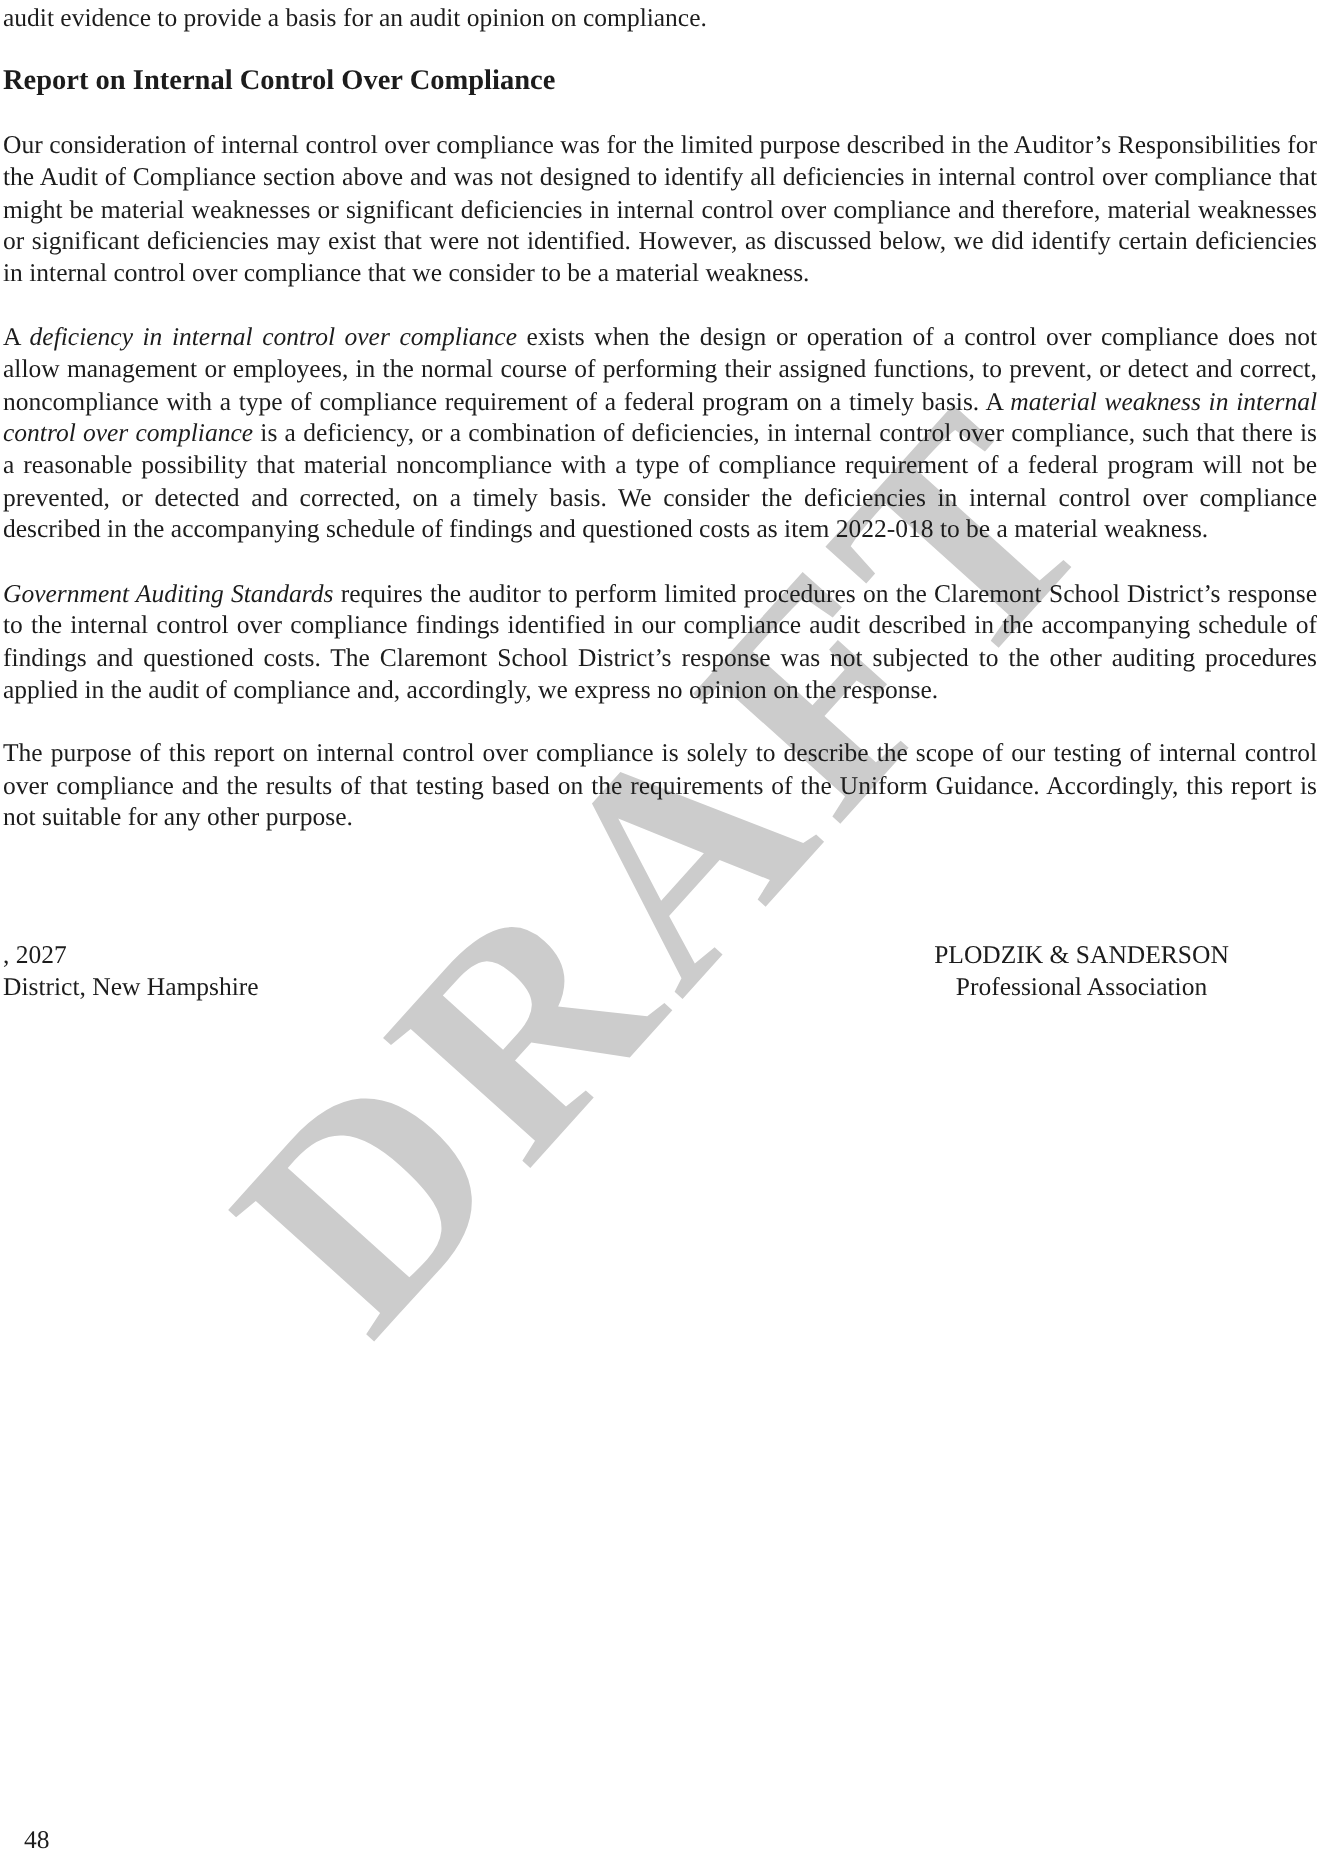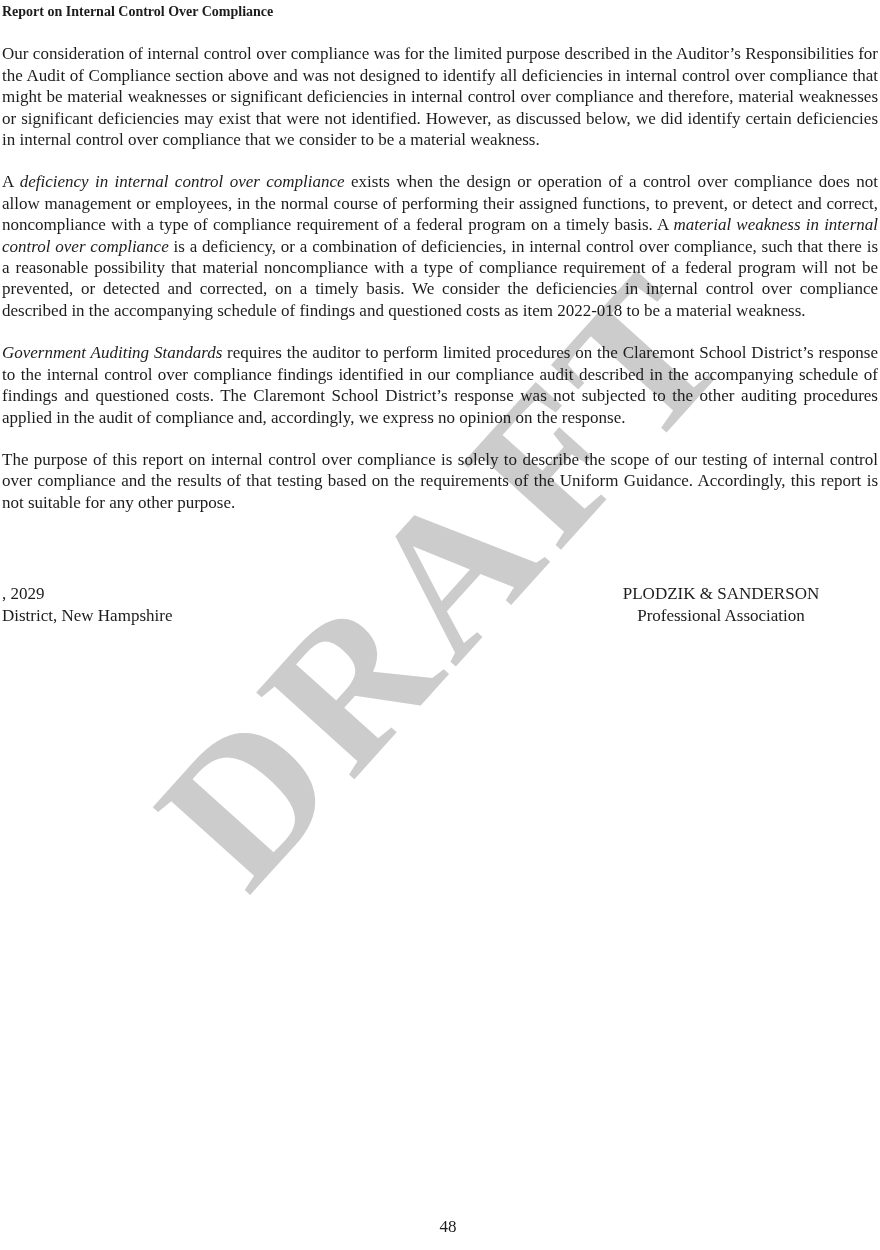--- a/index.html
+++ b/index.html
@@ -41,21 +41,21 @@
     margin: 0 0 21px 0;
     text-align: justify;
     text-align-last: left;
   }
   .content p.partial-line {
     text-align: left;
   }
   .heading {
     font-weight: bold;
     margin: 0 0 21px 0;
-    font-size: 14px;
+    font-size: 19px;
   }
   em {
   }
   .signature-row {
     margin-top: 70px;
     display: flex;
     justify-content: space-between;
     align-items: flex-start;
   }
   .sig-left {
@@ -64,48 +64,48 @@
   .sig-right {
     width: 270px;
     margin-right: 22px;
     text-align: center;
   }
   .page-number {
     position: absolute;
     left: 16px;
     right: 0;
     bottom: 13px;
-    text-align: center;
     z-index: 1;
   }
 </style>
 </head>
 <body>
 
 <div class="page">
 
   <div class="watermark">DRAFT</div>
 
   <div class="content">
 
+    <p class="partial-line">audit evidence to provide a basis for an audit opinion on compliance.</p>
 
 
     <div class="heading">Report on Internal Control Over Compliance</div>
 
     <p>Our consideration of internal control over compliance was for the limited purpose described in the Auditor’s Responsibilities for the Audit of Compliance section above and was not designed to identify all deficiencies in internal control over compliance that might be material weaknesses or significant deficiencies in internal control over compliance and therefore, material weaknesses or significant deficiencies may exist that were not identified. However, as discussed below, we did identify certain deficiencies in internal control over compliance that we consider to be a material weakness.</p>
 
     <p><span>A </span><em>deficiency in internal control over compliance</em><span> exists when the design or operation of a control over compliance does not allow management or employees, in the normal course of performing their assigned functions, to prevent, or detect and correct, noncompliance with a type of compliance requirement of a federal program on a timely basis. A </span><em>material weakness in internal control over compliance</em><span> is a deficiency, or a combination of deficiencies, in internal control over compliance, such that there is a reasonable possibility that material noncompliance with a type of compliance requirement of a federal program will not be prevented, or detected and corrected, on a timely basis. We consider the deficiencies in internal control over compliance described in the accompanying schedule of findings and questioned costs as item 2022-018 to be a material weakness.</span></p>
 
     <p><em>Government Auditing Standards</em><span> requires the auditor to perform limited procedures on the Claremont School District’s response to the internal control over compliance findings identified in our compliance audit described in the accompanying schedule of findings and questioned costs. The Claremont School District’s response was not subjected to the other auditing procedures applied in the audit of compliance and, accordingly, we express no opinion on the response.</span></p>
 
     <p>The purpose of this report on internal control over compliance is solely to describe the scope of our testing of internal control over compliance and the results of that testing based on the requirements of the Uniform Guidance. Accordingly, this report is not suitable for any other purpose.</p>
 
     <div class="signature-row">
       <div class="sig-left">
-        <div>, 2029</div>
+        <div>, 2027</div>
         <div>District, New Hampshire</div>
       </div>
       <div class="sig-right">
         <div>PLODZIK &amp; SANDERSON</div>
         <div>Professional Association</div>
       </div>
     </div>
 
   </div>
 

